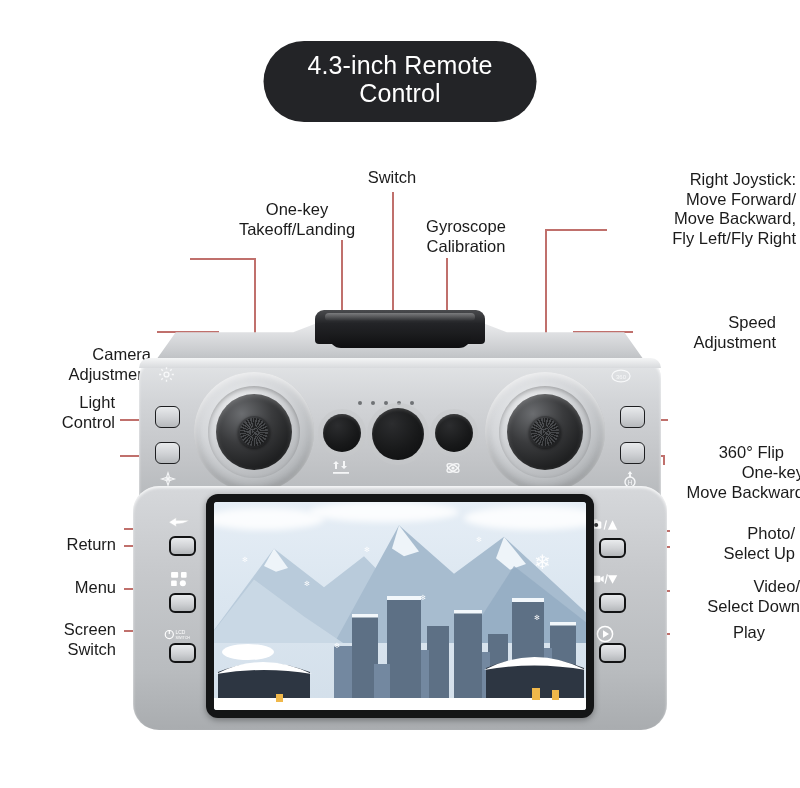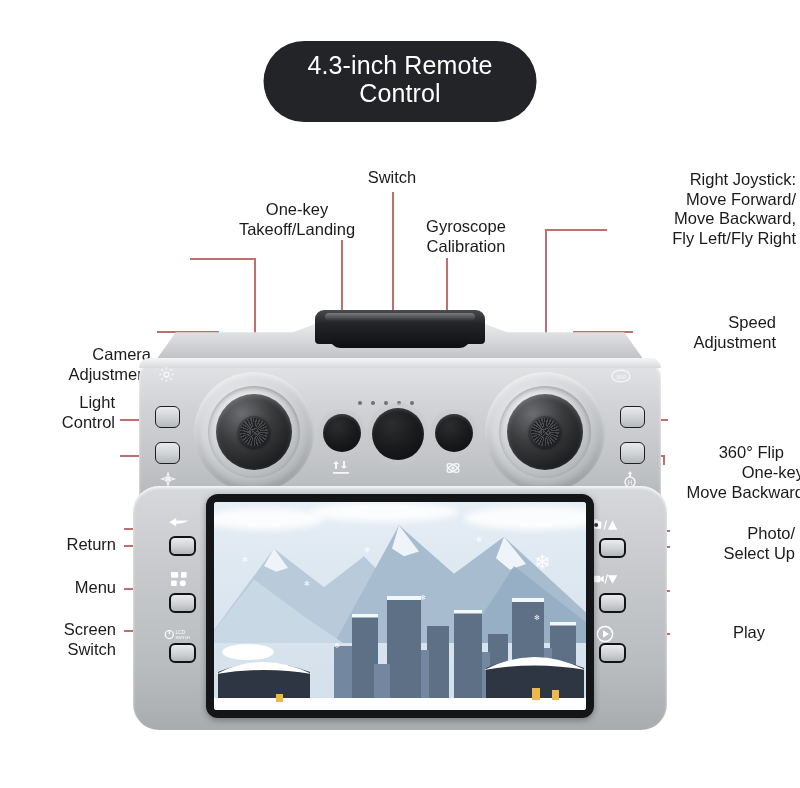--- a/index.html
+++ b/index.html
@@ -205,20 +205,22 @@
   <div class="label r" style="left:20px; top:535px; width:96px;">Return</div>
 
   <div class="label r" style="left:20px; top:578px; width:96px;">Menu</div>
 
   <div class="label r" style="left:16px; top:620px; width:100px;">Screen
 Switch</div>
 
   <div class="label l" style="left:675px; top:524px; width:120px;">Photo/
 Select Up</div>
 
+  <div class="label l" style="left:675px; top:577px; width:125px;">Video/
+Select Down</div>
 
   <div class="label l" style="left:675px; top:623px; width:90px;">Play</div>
 
   <div class="ln h" style="left:190px; top:258px; width:66px;"></div>
   <div class="ln v" style="left:254px; top:258px; height:162px;"></div>
 
   <div class="ln v" style="left:341px; top:240px; height:200px;"></div>
 
   <div class="ln v" style="left:392px; top:192px; height:250px;"></div>
 

